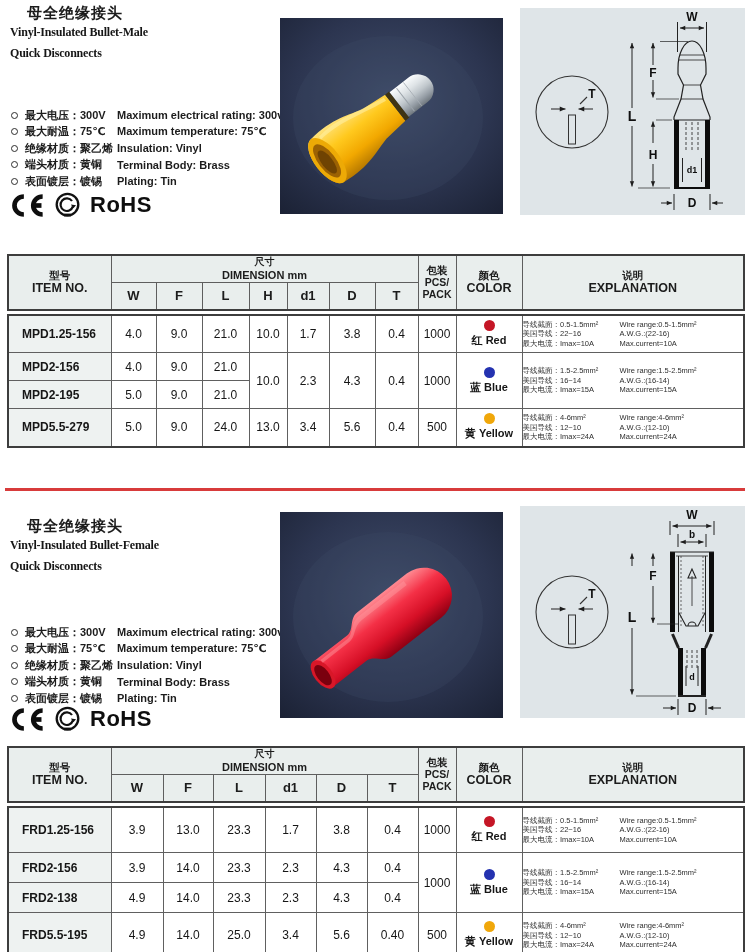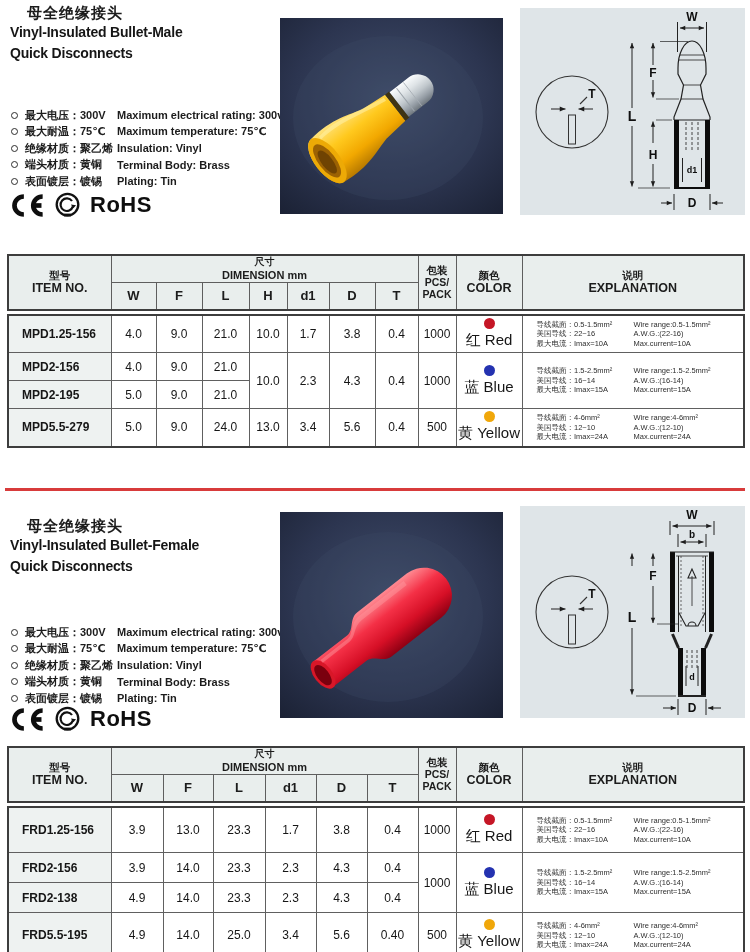--- a/index.html
+++ b/index.html
@@ -5,21 +5,21 @@
   html,body { margin:0; padding:0; }
   body {
     width:750px; height:952px; position:relative; overflow:hidden;
     background:#ffffff; color:#1c1c1c;
     font-family:"Liberation Sans","DejaVu Sans",sans-serif;
   }
   .abs { position:absolute; }
 
   
   .title-zh { font-size:15px; font-weight:bold; line-height:19px; letter-spacing:1px;margin-left:17px; }
-  .title-en { font-size:14px; line-height:21px; font-weight:bold; color:#161616; letter-spacing:-0.2px; }
+  .title-en { font-size:12px; line-height:21px; font-weight:bold; color:#161616; letter-spacing:-0.2px;font-family:Liberation Serif, serif; }
 
   
   .spec-line { display:flex; align-items:center; height:16.5px; }
   .spec-bullet { width:5px; height:5px; border:1.5px solid #2e2e2e; border-radius:50%; margin-right:7px; flex:none; }
   .spec-zh { width:92px; font-size:11px; font-weight:bold; flex:none; }
   .spec-en { font-size:11px; font-weight:bold; }
 
   
   .certs { display:flex; align-items:flex-start; gap:9px; }
   .rohs { font-size:22px; font-weight:bold; letter-spacing:0.5px; color:#0e0e0e; }
@@ -46,22 +46,22 @@
   tr.rh-lg { height:38px; }
   tr.rh-sm { height:28px; }
   tr.rh-xl { height:46px; }
   tr.rh-md { height:30px; }
   .h-zh { font-size:10.5px; font-weight:bold; line-height:12px; }
   .h-en { font-size:12.5px; font-weight:bold; line-height:14px; }
   .h-sm { font-size:10.5px; line-height:12px; }
   .c-dl { font-size:13px; font-weight:bold; }
   td.c-item { text-align:left; padding-left:13px; background:#eef2f1 !important; font-weight:bold; }
   .dot { width:11px; height:11px; border-radius:50%; display:block; margin:0 auto 2px auto; }
-  .clabel { font-size:15px; font-weight:normal; }
-  .expl { display:flex; align-items:center; text-align:left; padding-left:14px; gap:9px; }
+  .clabel { font-size:11px; font-weight:bold; }
+  .expl { display:flex; align-items:center; text-align:left; padding-left:0; gap:9px; }
   .ezh { width:88px; flex:none; }
   .ezh div, .een div { font-size:7.5px; line-height:9.5px; color:#2e2e2e; white-space:nowrap; }
 </style>
 </head>
 <body>
 
 <div>
 
   <div class="abs" style="left:10px; top:3px;">
     <div class="title-zh">母全绝缘接头</div>

